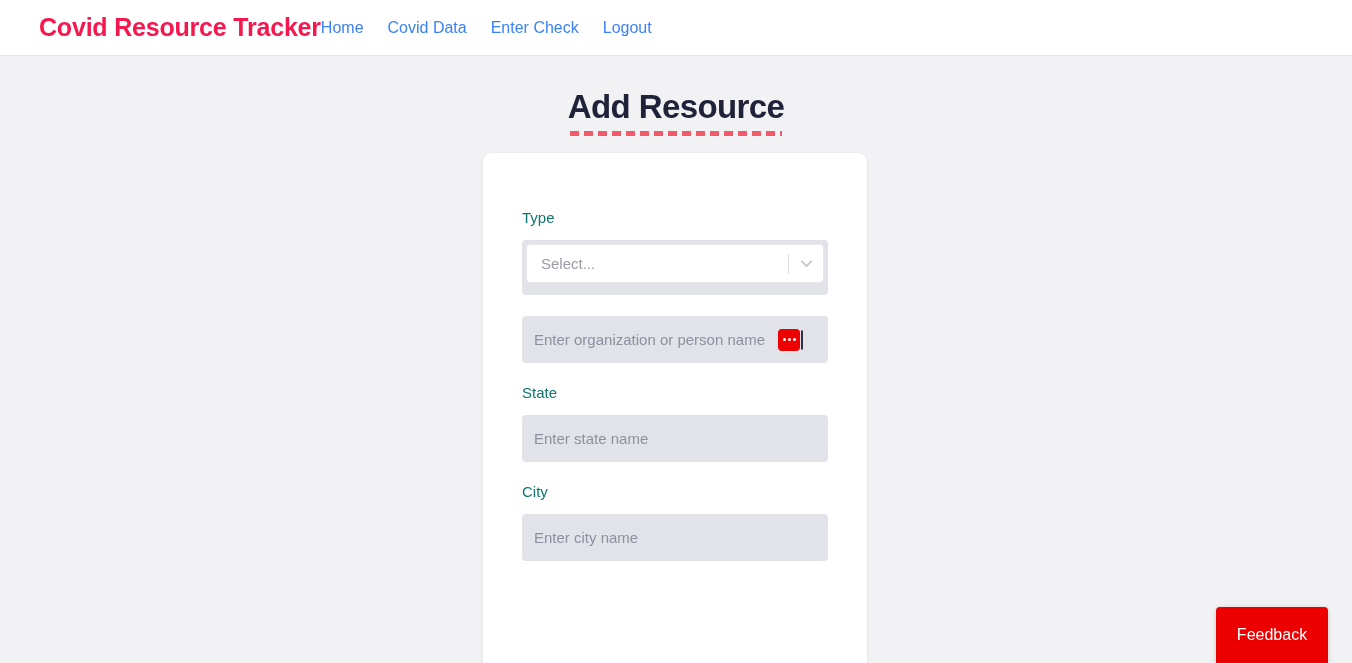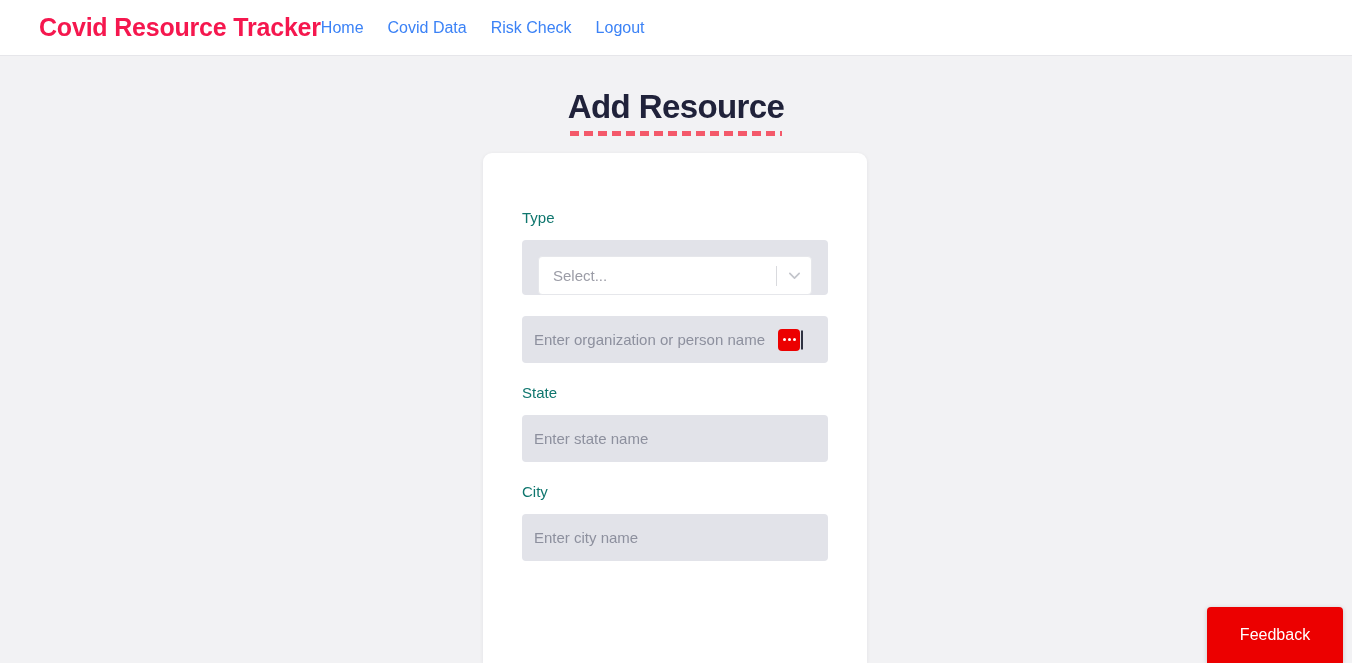--- a/index.html
+++ b/index.html
@@ -111,21 +111,21 @@
     color: #0f766e;
     line-height: 1.2;
     margin-bottom: 13px;
     margin-top: 16px;
   }
 
   
   .select-wrap {
     background: #e2e3e9;
     border-radius: 4px;
-    padding: 16px;
+    padding: 4px;
     height: 55px;
   }
 
   .select-control {
     background: #ffffff;
     border: 1px solid #e6e7eb;
     border-radius: 4px;
     height: 39px;
     display: flex;
     align-items: center;
@@ -205,44 +205,44 @@
     top: 50%;
     transform: translateY(-50%);
     width: 2px;
     height: 19px;
     background: #2f3242;
   }
 
   
   .feedback-btn {
     position: absolute;
-    right: 9px;
+    right: 24px;
     bottom: 0;
-    width: 136px;
+    width: 112px;
     height: 56px;
     background: #ec0000;
     color: #ffffff;
     border: none;
     border-radius: 4px 4px 0 0;
     font-family: inherit;
     font-size: 16px;
     line-height: 1;
     cursor: pointer;
     box-shadow: 0 1px 5px rgba(0,0,0,0.18);
   }
 </style>
 </head>
 <body>
 
 <div class="navbar">
   <div class="brand">Covid Resource Tracker</div>
   <nav class="nav-links">
     <a class="nav-link" href="#">Home</a>
     <a class="nav-link" href="#">Covid Data</a>
-    <a class="nav-link" href="#">Risk Check</a>
+    <a class="nav-link" href="#">Enter Check</a>
     <a class="nav-link" href="#">Logout</a>
   </nav>
 </div>
 
 <div class="page-title-wrap">
   <h1 class="page-title">Add Resource</h1>
 </div>
 
 <div class="card">
 

